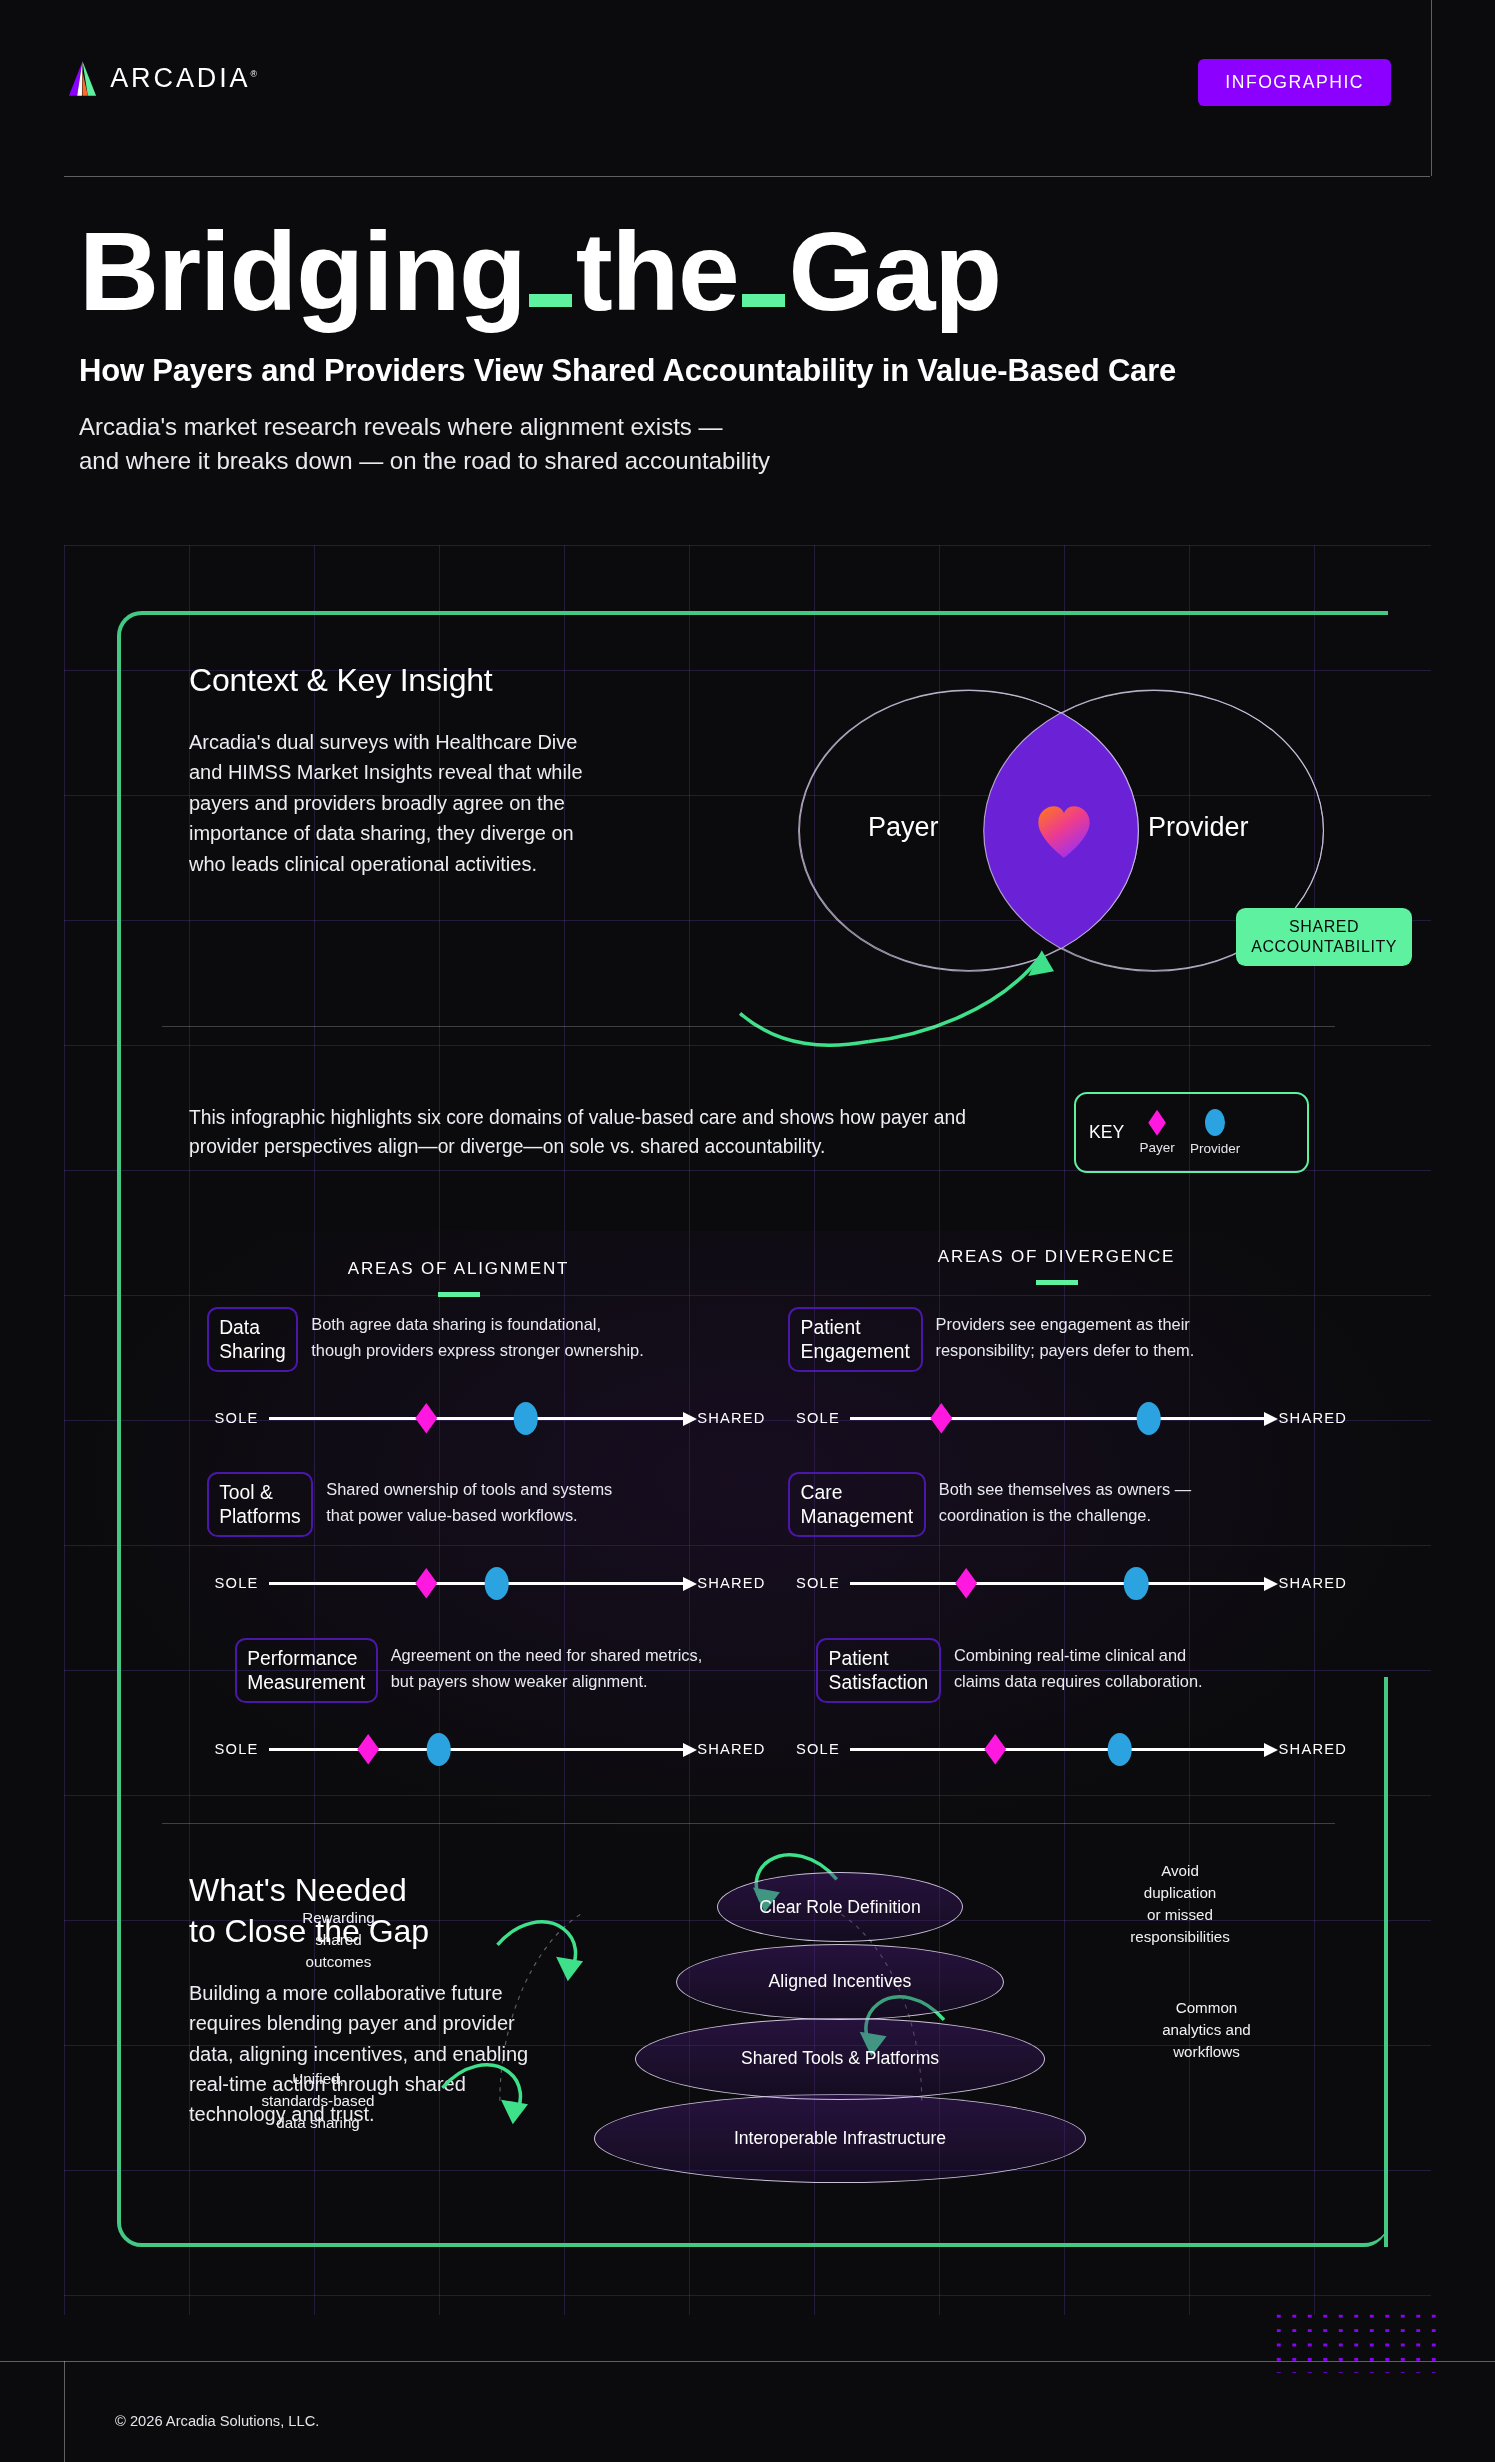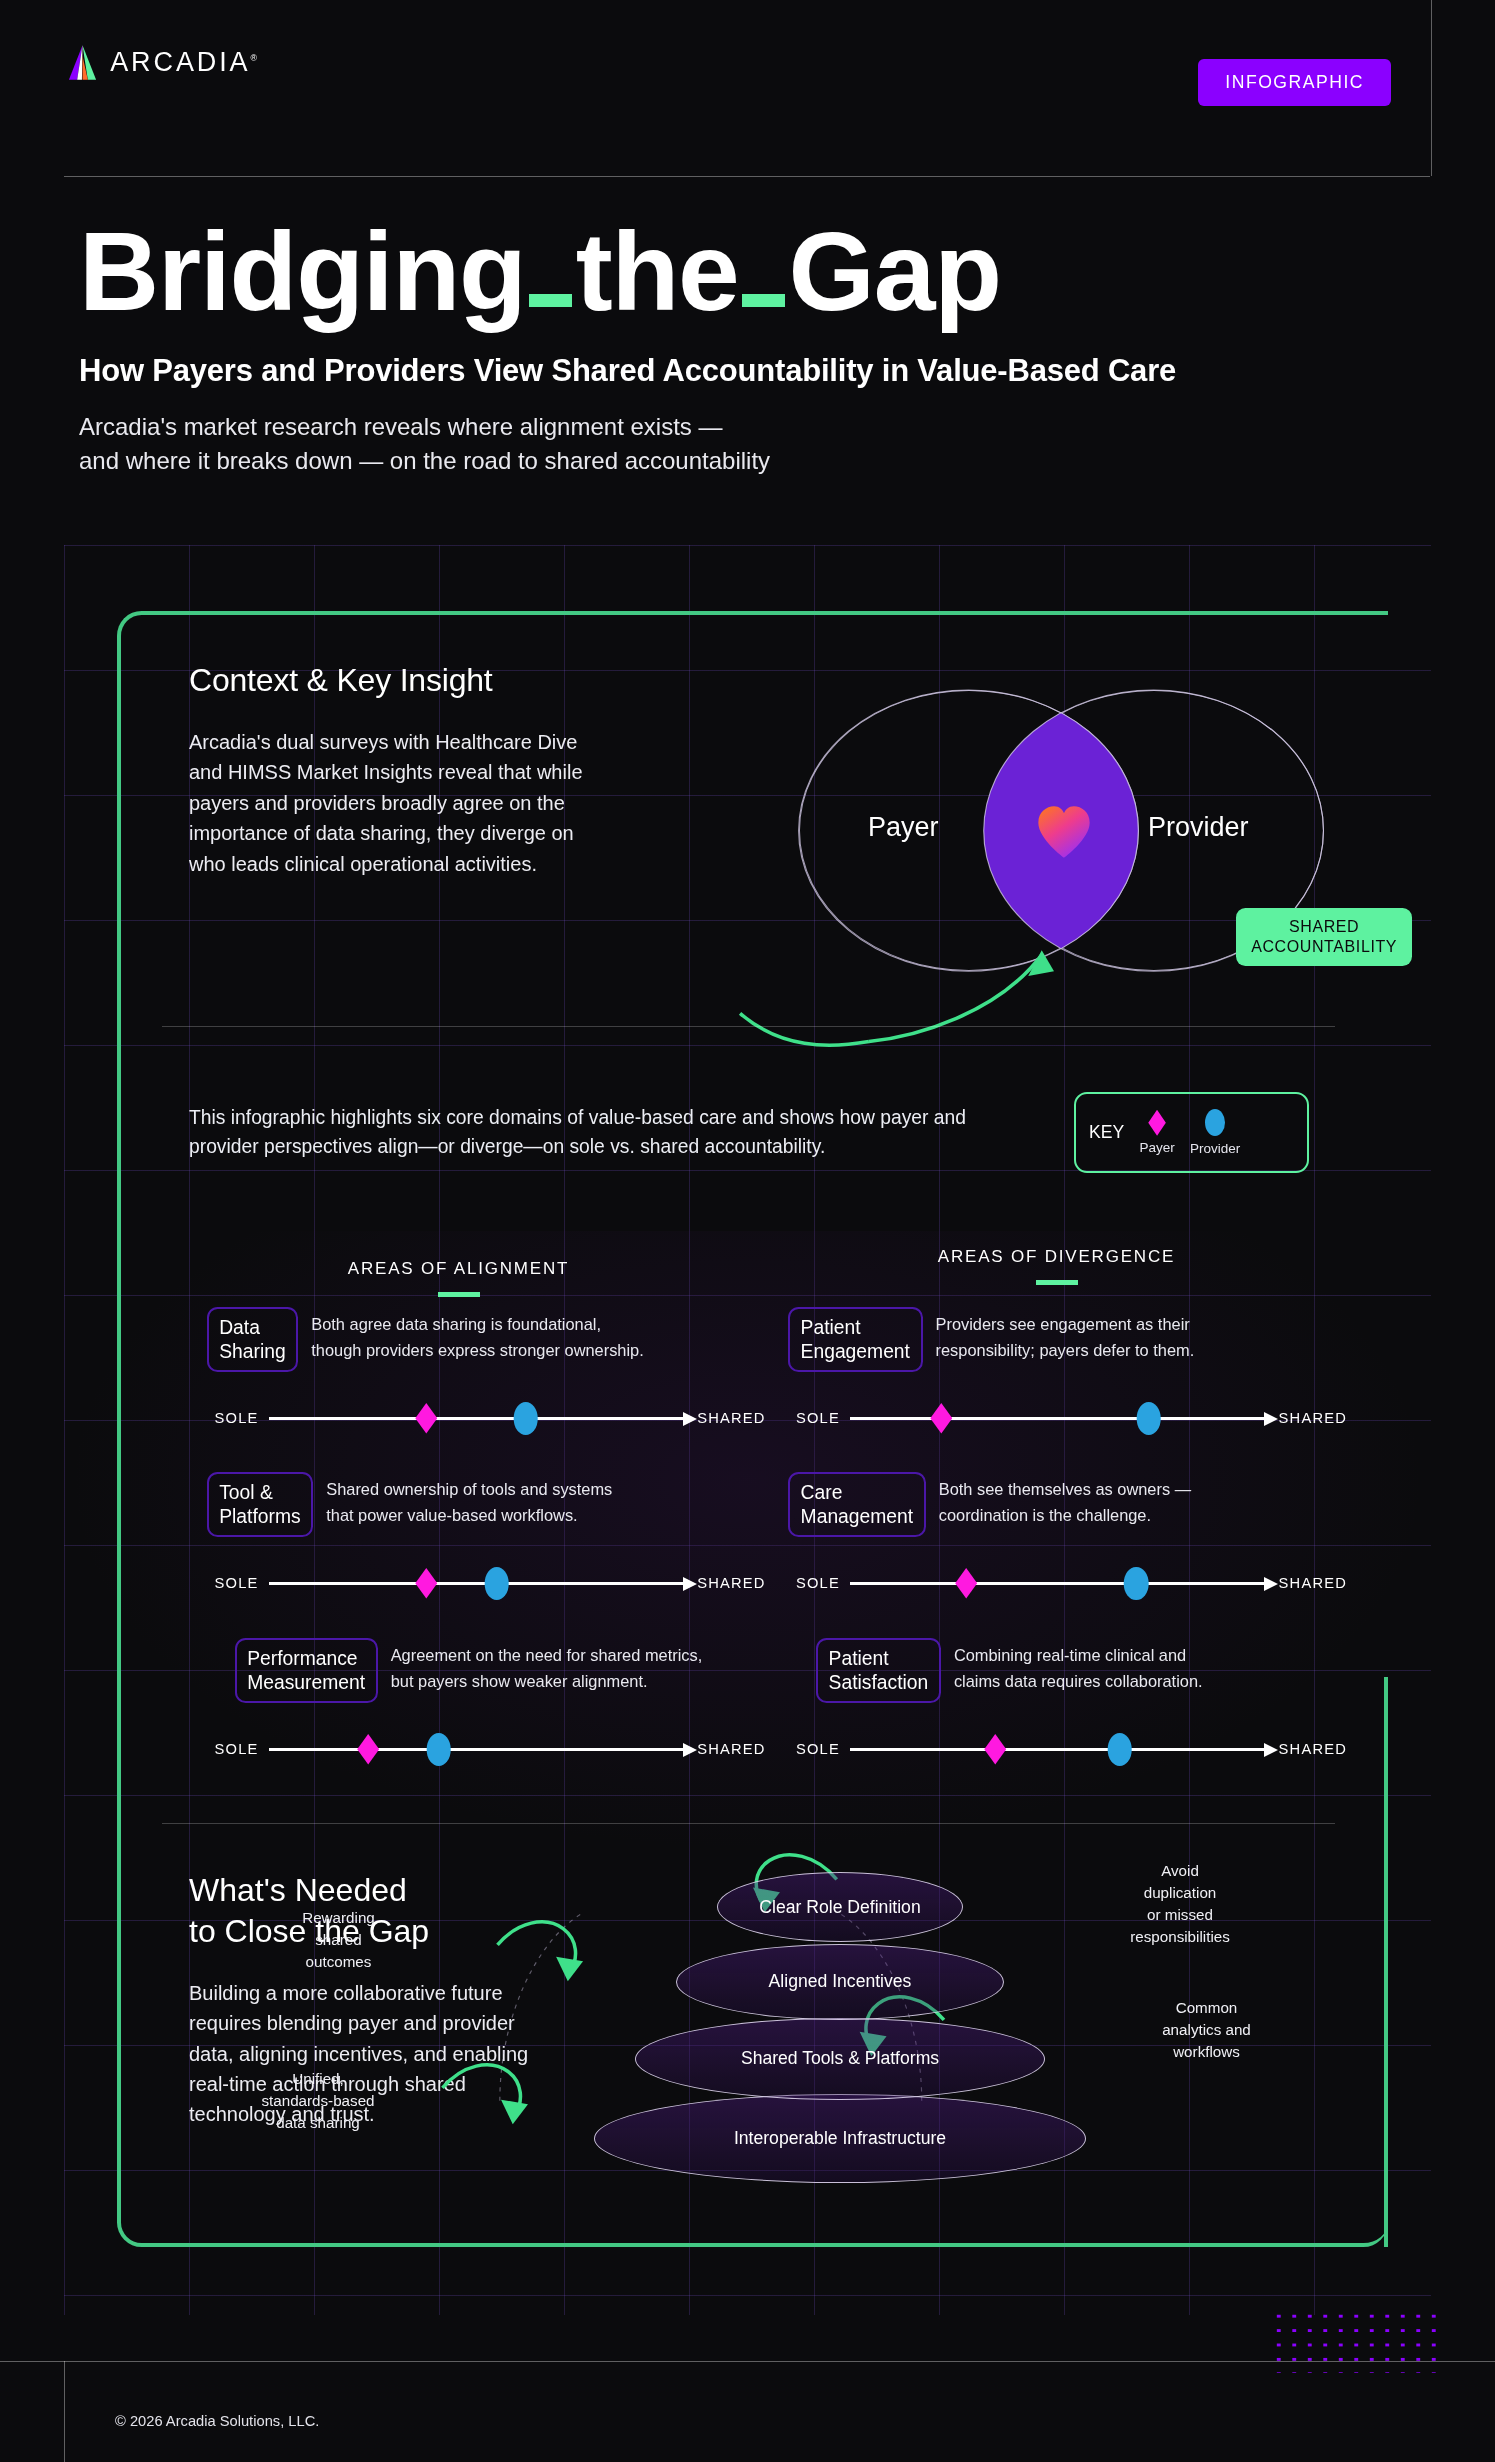--- a/index.html
+++ b/index.html
@@ -42,21 +42,21 @@
   }
   .header-rule {
     position: absolute; left: 64px; top: 176px; width: 1366px; height: 0.6px;
     background: rgba(255,255,255,0.35);
   }
   .header-vrule {
     position: absolute; left: 1431px; top: 0; width: 0.6px; height: 176px;
     background: rgba(255,255,255,0.35);
   }
 
-  .logo { position: absolute; left: 63px; top: 43px; display: flex; align-items: center; gap: 8.2px; }
+  .logo { position: absolute; left: 63px; top: 59px; display: flex; align-items: center; gap: 8.2px; }
   .logo-mark { width: 39px; height: 39px; position: relative; }
   .logo-word { font-size: 27px; letter-spacing: 2.9px; font-weight: 400; color:#fff; position: relative; }
   .logo-word sup { font-size: 8.8px; vertical-align: super; letter-spacing: 0; }
 
   .badge {
     position: absolute; right: 104px; top: 59px;
     background: #8b00ff; color: #fff;
     font-size: 17.6px; letter-spacing: 1.5px;
     padding: 13px 27px; border-radius: 5.9px;
     font-weight: 400;

